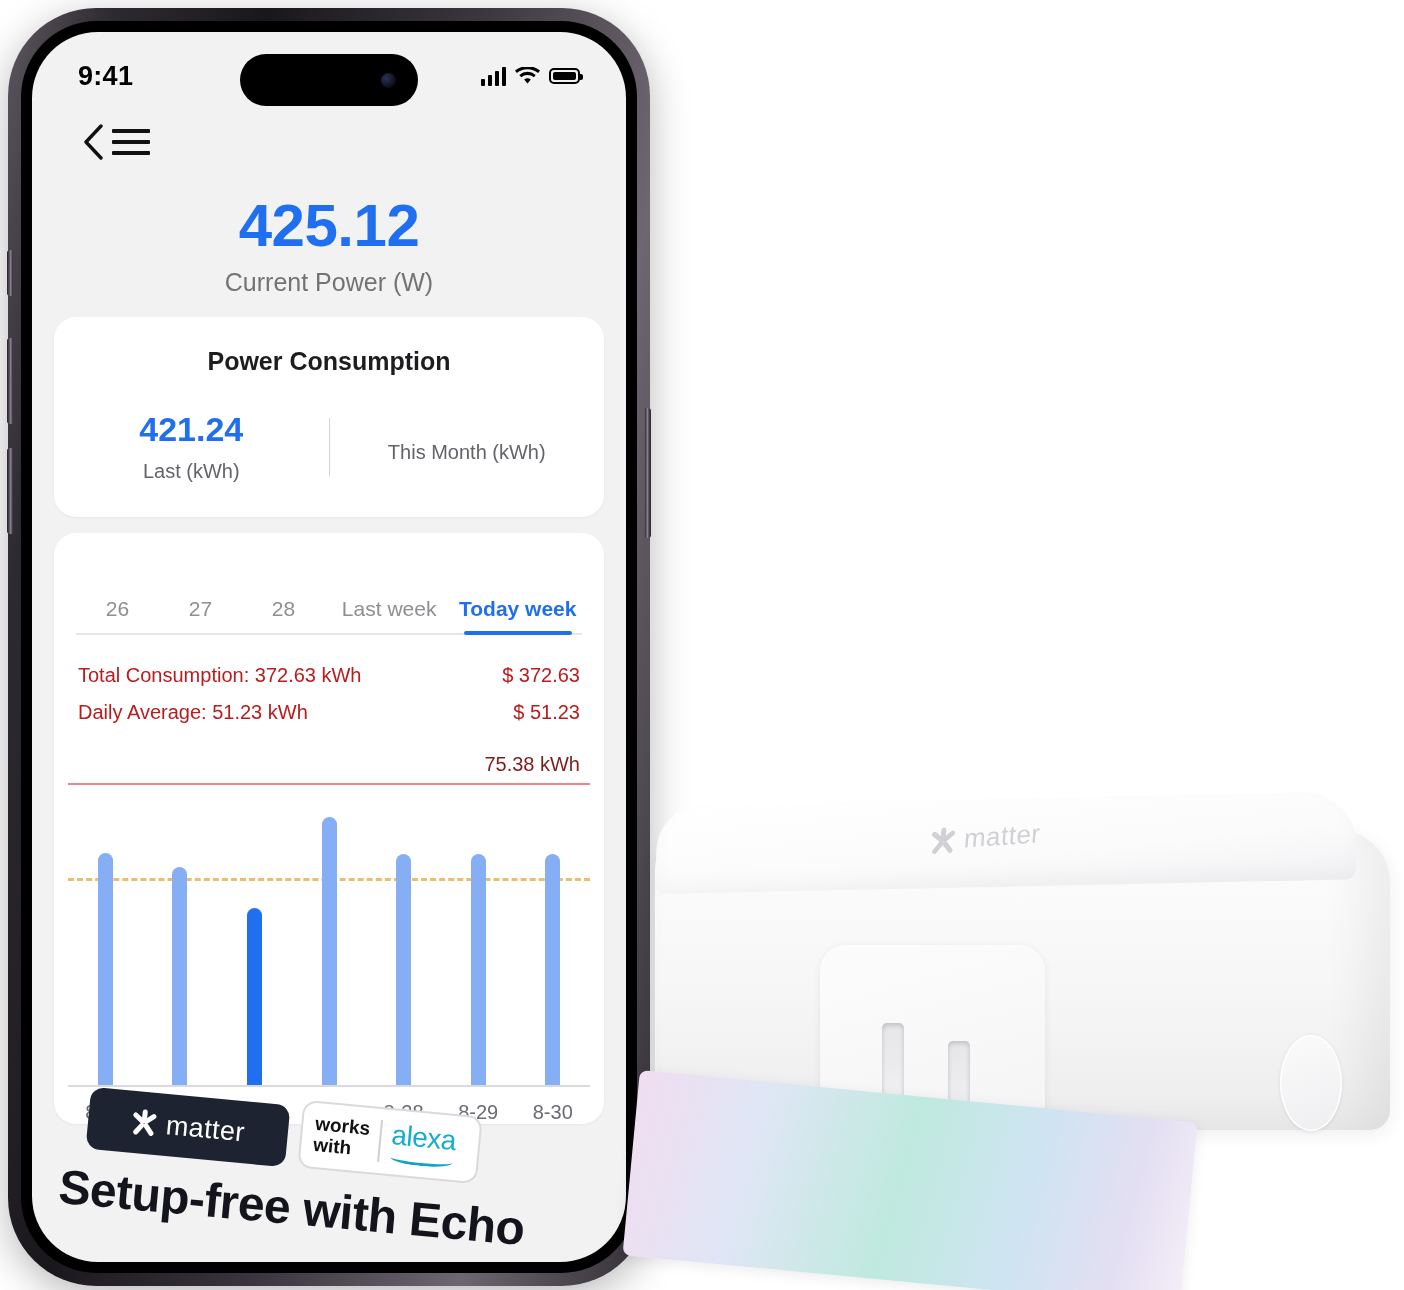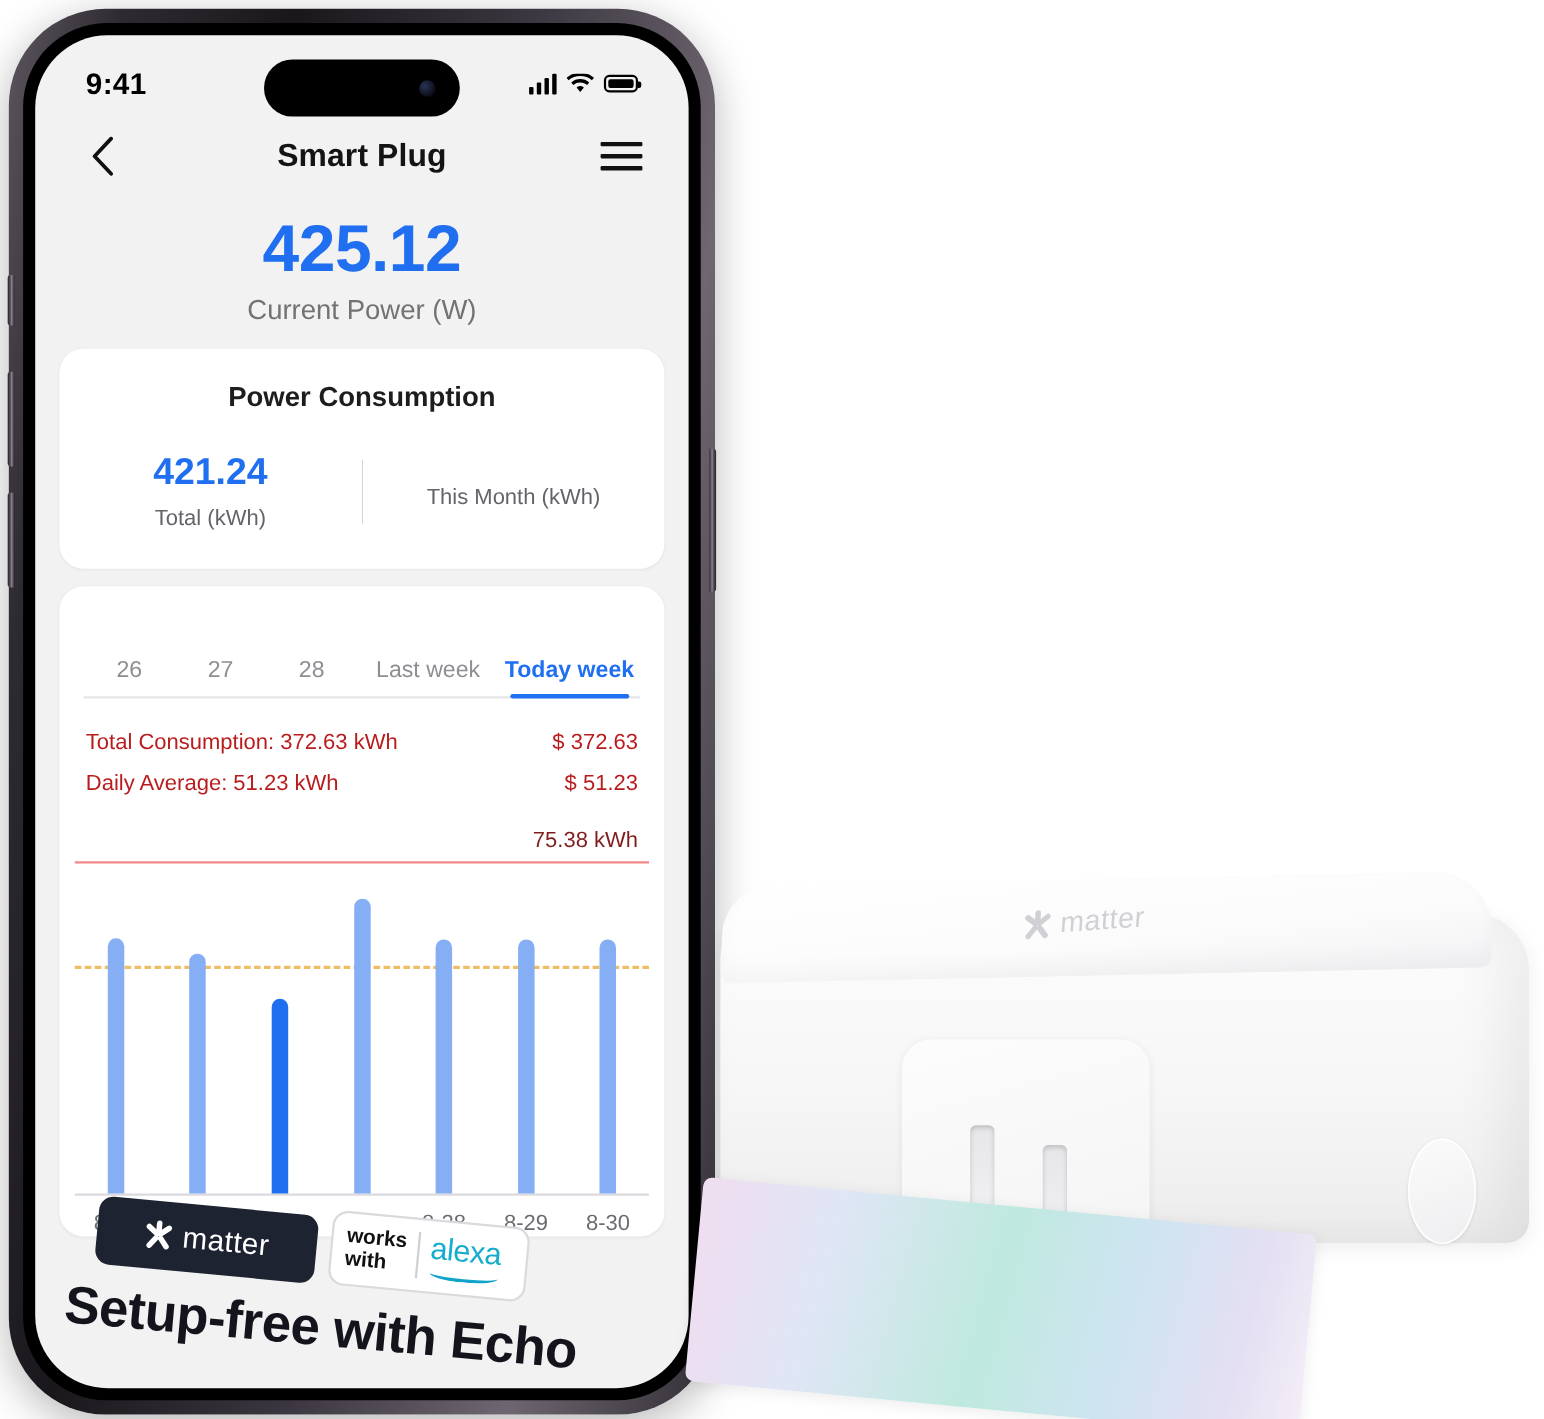--- a/index.html
+++ b/index.html
@@ -367,39 +367,38 @@
           </div>
         </div>
       </div>
 
       <div id="nav-bar">
         <div id="back-button">
           <svg width="22" height="36" viewBox="0 0 22 36">
             <path d="M19 2L4 18l15 16" stroke="#111" stroke-width="3.4" fill="none" stroke-linecap="round" stroke-linejoin="round"></path>
           </svg>
         </div>
-        <div id="nav-title">Smart Plug</div>
         <div id="menu-button">
           <span></span>
             <span></span>
             <span></span>
         </div>
       </div>
 
       <div id="hero-power">
         <div id="hero-value">425.12</div>
         <div id="hero-label">Current Power (W)</div>
       </div>
 
       <div class="card" id="consumption-card">
         <div id="consumption-title">Power Consumption</div>
         <div id="consumption-stats">
           <div class="stat-col">
             <div class="stat-value">421.24</div>
-            <div class="stat-label">Total (kWh)</div>
+            <div class="stat-label">Last (kWh)</div>
           </div>
           <div id="stat-divider"></div>
           <div class="stat-col">
             <div class="stat-label">This Month (kWh)</div>
           </div>
         </div>
       </div>
 
       <div class="card" id="chart-card">
 

